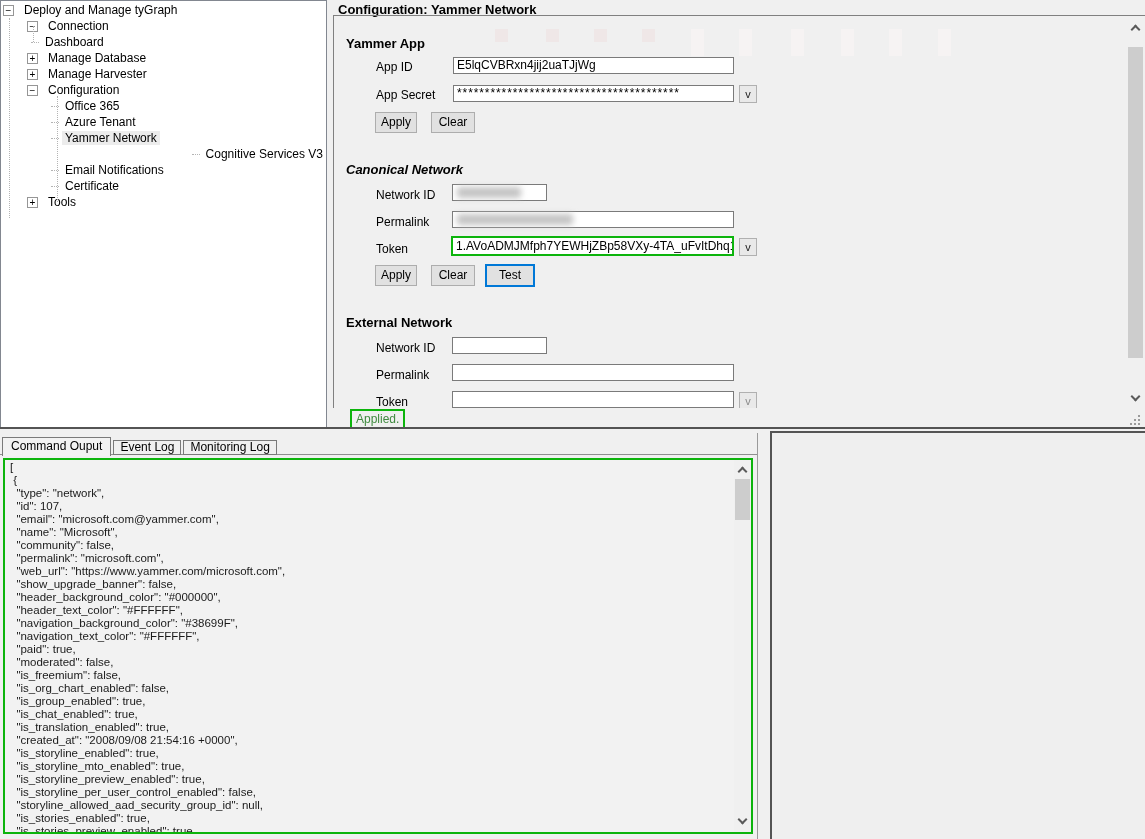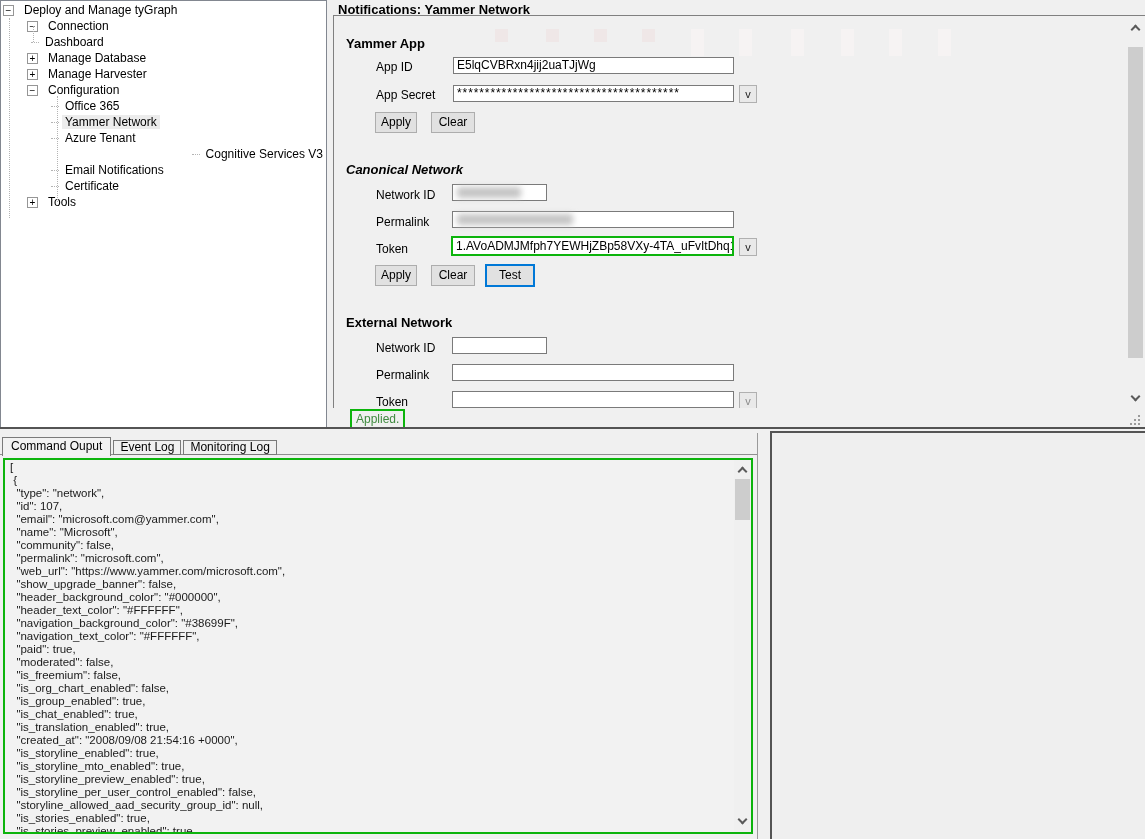--- a/index.html
+++ b/index.html
@@ -123,46 +123,46 @@
       <div class="tree-row" style="padding-left: 26px;">
         <span class="expand-box">−</span>
         <span class="tree-label">Configuration</span>
       </div>
       <div class="tree-row" style="padding-left: 50px;">
         <span class="leaf-stub"></span>
         <span class="tree-label">Office 365</span>
       </div>
       <div class="tree-row" style="padding-left: 50px;">
         <span class="leaf-stub"></span>
+        <span class="tree-label">Azure Tenant</span>
+      </div>
+      <div class="tree-row" style="padding-left: 50px;">
+        <span class="leaf-stub"></span>
         <span class="tree-label selected">Yammer Network</span>
-      </div>
-      <div class="tree-row" style="padding-left: 50px;">
-        <span class="leaf-stub"></span>
-        <span class="tree-label">Azure Tenant</span>
       </div>
       <div class="tree-row" style="padding-left: 50px; justify-content: flex-end;">
         <span class="leaf-stub"></span>
         <span class="tree-label">Cognitive Services V3</span>
       </div>
       <div class="tree-row" style="padding-left: 50px;">
         <span class="leaf-stub"></span>
         <span class="tree-label">Email Notifications</span>
       </div>
       <div class="tree-row" style="padding-left: 50px;">
         <span class="leaf-stub"></span>
         <span class="tree-label">Certificate</span>
       </div>
       <div class="tree-row" style="padding-left: 26px;">
         <span class="expand-box">+</span>
         <span class="tree-label">Tools</span>
       </div>
     </div>
 </div>
 
-<div class="config-title">Notifications: Yammer Network</div>
+<div class="config-title">Configuration: Yammer Network</div>
 <div class="cfg-sep"></div>
 <div class="cfg-left"></div>
 
 <div class="ghost" style="left:495px;top:29px;width:13px;height:13px;background:#efe7e7;"></div>
 <div class="ghost" style="left:546px;top:29px;width:13px;height:13px;background:#efe7e7;"></div>
 <div class="ghost" style="left:594px;top:29px;width:13px;height:13px;background:#efe7e7;"></div>
 <div class="ghost" style="left:642px;top:29px;width:13px;height:13px;background:#efe7e7;"></div>
 <div class="ghost" style="left:691px;top:29px;width:13px;height:27px;background:#f6f3f3;"></div>
 <div class="ghost" style="left:739px;top:29px;width:13px;height:27px;background:#f6f3f3;"></div>
 <div class="ghost" style="left:791px;top:29px;width:13px;height:27px;background:#f6f3f3;"></div>

